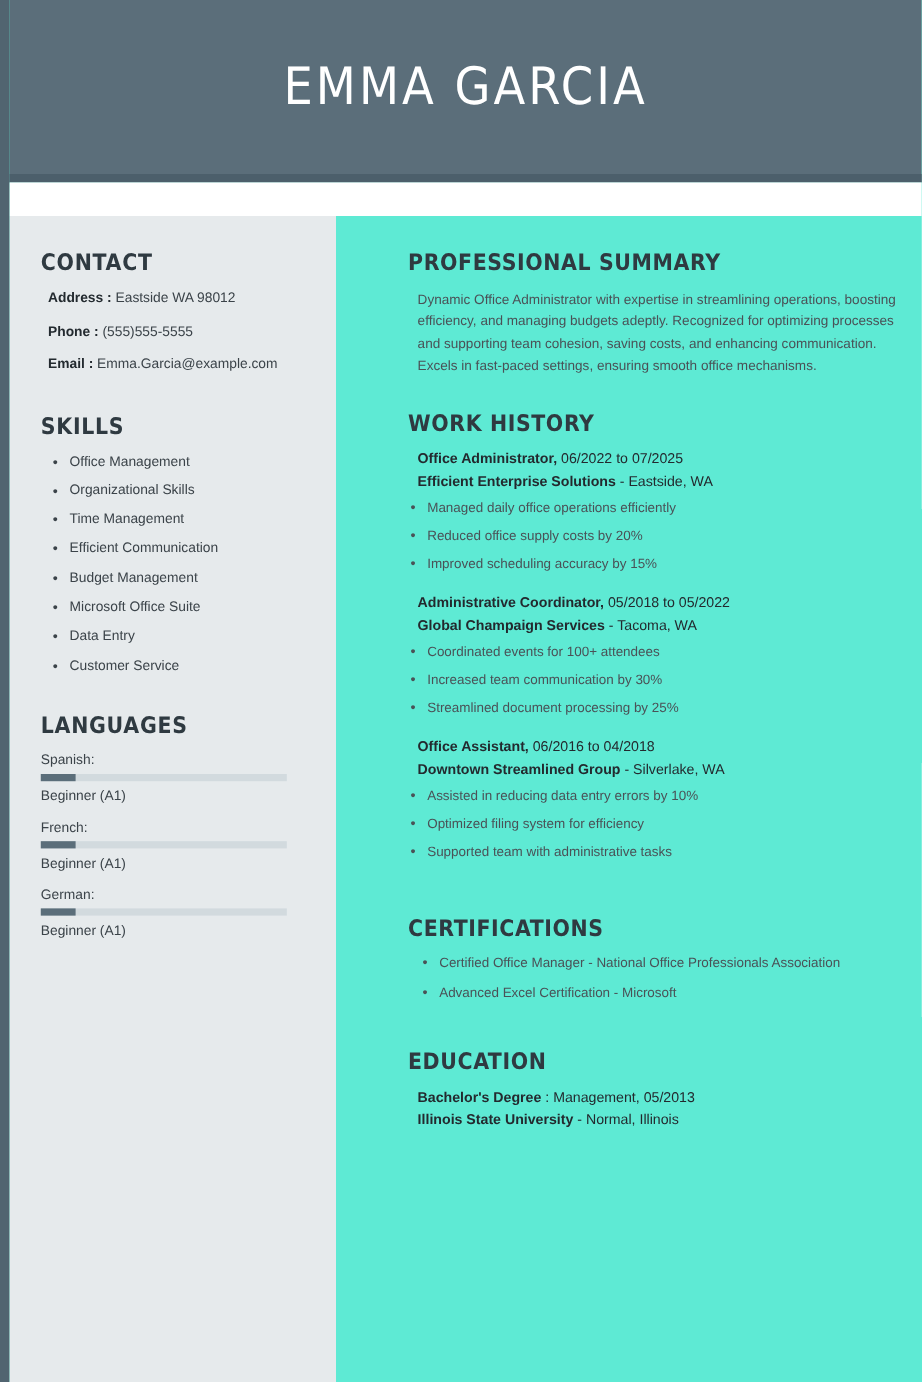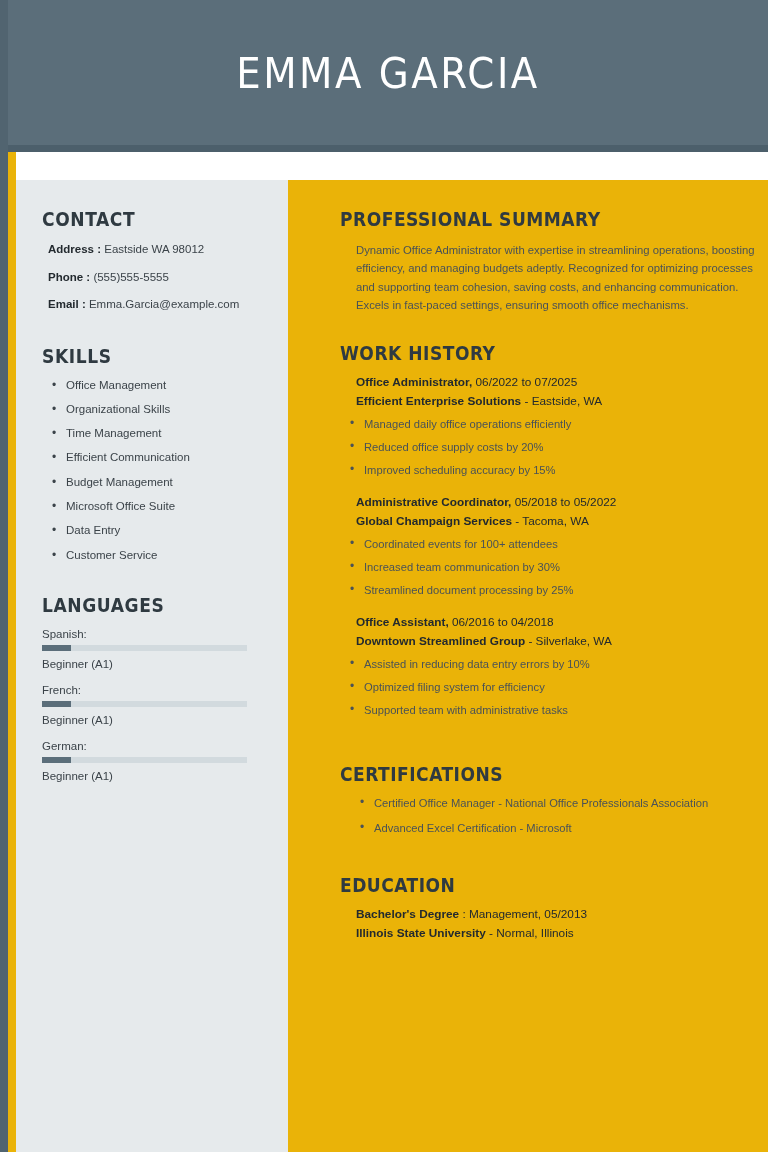--- a/index.html
+++ b/index.html
@@ -10,21 +10,21 @@
     width: 768px;
     height: 1152px;
     background: #ffffff;
     font-family: "Liberation Sans", sans-serif;
     overflow: hidden;
   }
   .page {
     position: relative;
     width: 768px;
     height: 1152px;
-    background: #eab308;
+    background: #5eead4;
     box-sizing: border-box;
   }
   
   .left-strip {
     position: absolute;
     left: 0;
     top: 0;
     width: 8px;
     height: 1152px;
     background: #516470;
@@ -63,21 +63,21 @@
     letter-spacing: 2.5px;
     color: #ffffff;
     font-weight: normal;
     text-transform: uppercase;
     margin: 0;
     padding: 0;
   }
   
   .body-area {
     position: absolute;
-    left: 16px;
+    left: 8px;
     top: 152px;
     width: 616px;
     height: 1000px;
   }
   .gap-row {
     position: absolute;
     left: 0;
     top: 0;
     width: 760px;
     height: 28px;
@@ -171,21 +171,21 @@
     margin: 0 0 14px 0;
   }
   
   .main-heading {
     font-family: "DejaVu Sans Condensed", "Liberation Sans", sans-serif;
     font-size: 19px;
     font-weight: bold;
     letter-spacing: 0.5px;
     color: #2f3a41;
     text-transform: uppercase;
-    margin: 0 0 11px 0;
+    margin: 0 0 11px 8px;
   }
   .summary {
     font-size: 11.3px;
     color: #4a5257;
     line-height: 1.62;
     margin: 0 0 0 16px;
     max-width: 400px;
   }
   .section-spacer { height: 28px; }
   .job { margin: 0 0 6px 16px; }

